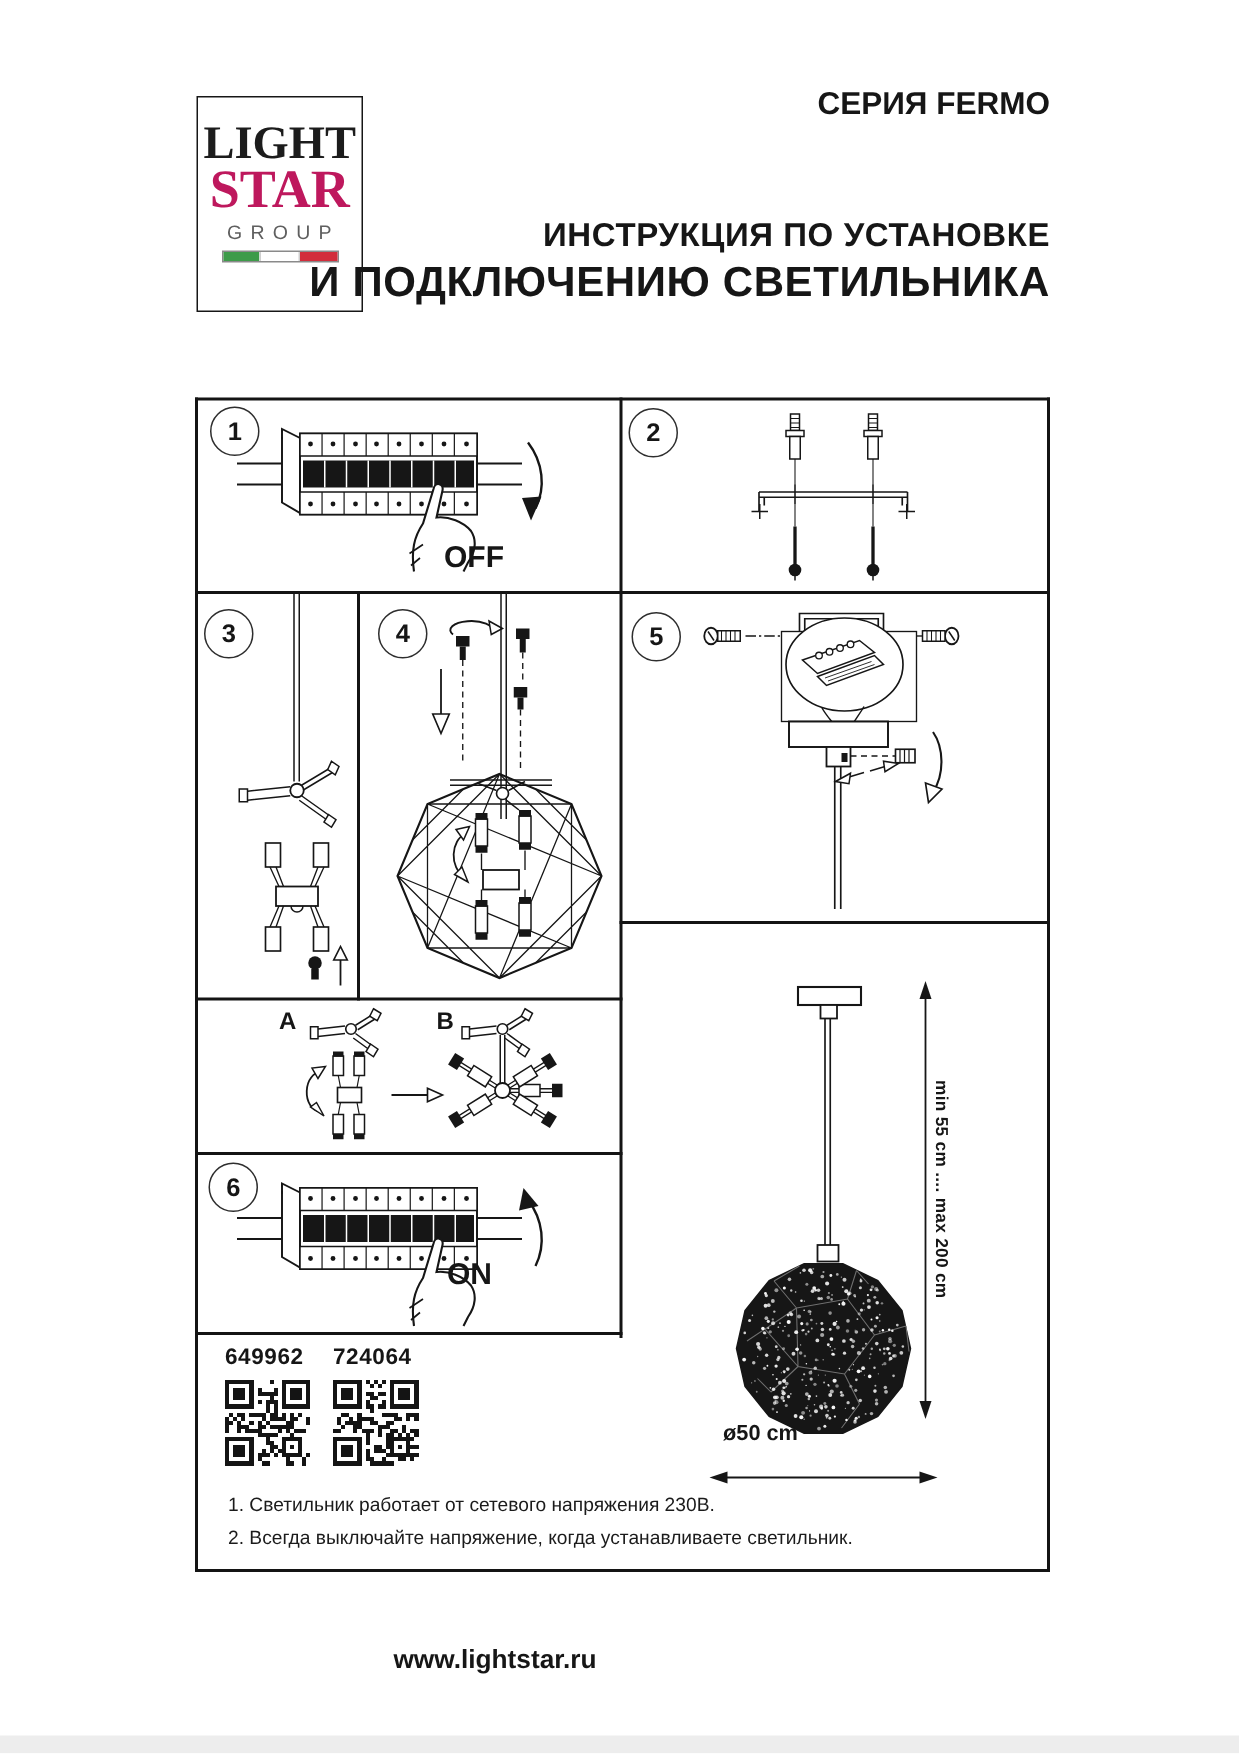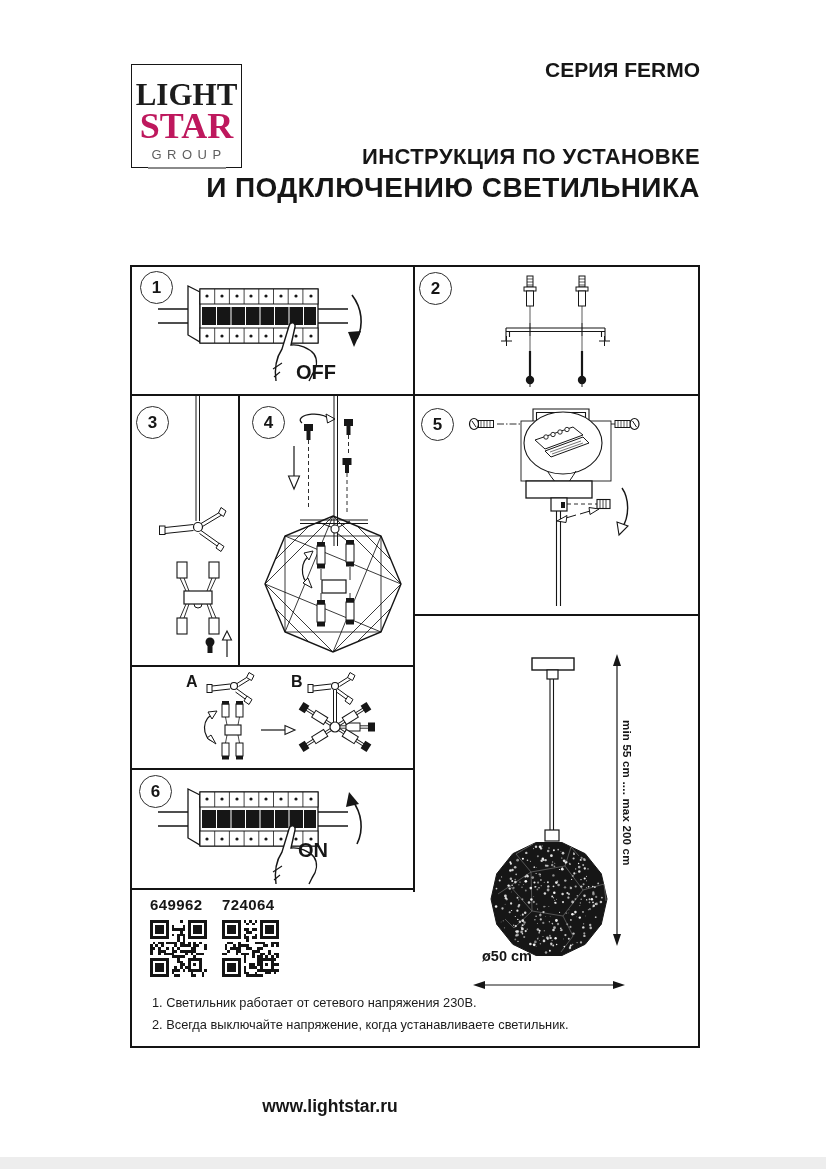--- a/index.html
+++ b/index.html
@@ -1,20 +1,20 @@
 <!DOCTYPE html>
 <html><head>
 <meta charset="utf-8">
 <style>
   html,body{margin:0;padding:0;background:#fff;}
   .page{position:relative;width:826px;height:1169px;background:#fff;overflow:hidden;
         font-family:"Liberation Sans",sans-serif;color:#161616;}
 
   
-  .logo-box{position:absolute;left:131px;top:64px;width:111px;height:104px;
+  .logo-box{position:absolute;left:131px;top:64px;width:111px;height:144px;
             border:1.5px solid #161616;display:flex;flex-direction:column;align-items:center;
             box-sizing:border-box;background:#fff;}
   .logo-light{font-family:"Liberation Serif",serif;font-weight:700;font-size:31px;line-height:1;
               margin-top:14px;letter-spacing:0px;color:#1c1c1c;}
   .logo-star{font-family:"Liberation Serif",serif;font-weight:700;font-size:36px;line-height:0.92;
              color:#be185d;}
   .logo-group{font-size:13px;letter-spacing:5.5px;color:#5f5f5f;margin-top:4px;padding-left:5px;}
   .logo-flag{display:flex;width:78px;height:8px;margin-top:5px;border:1px solid #8a8a8a;box-sizing:border-box;}
   .logo-flag span{flex:1;}
   .flag-green{background:#3d9b49;}

